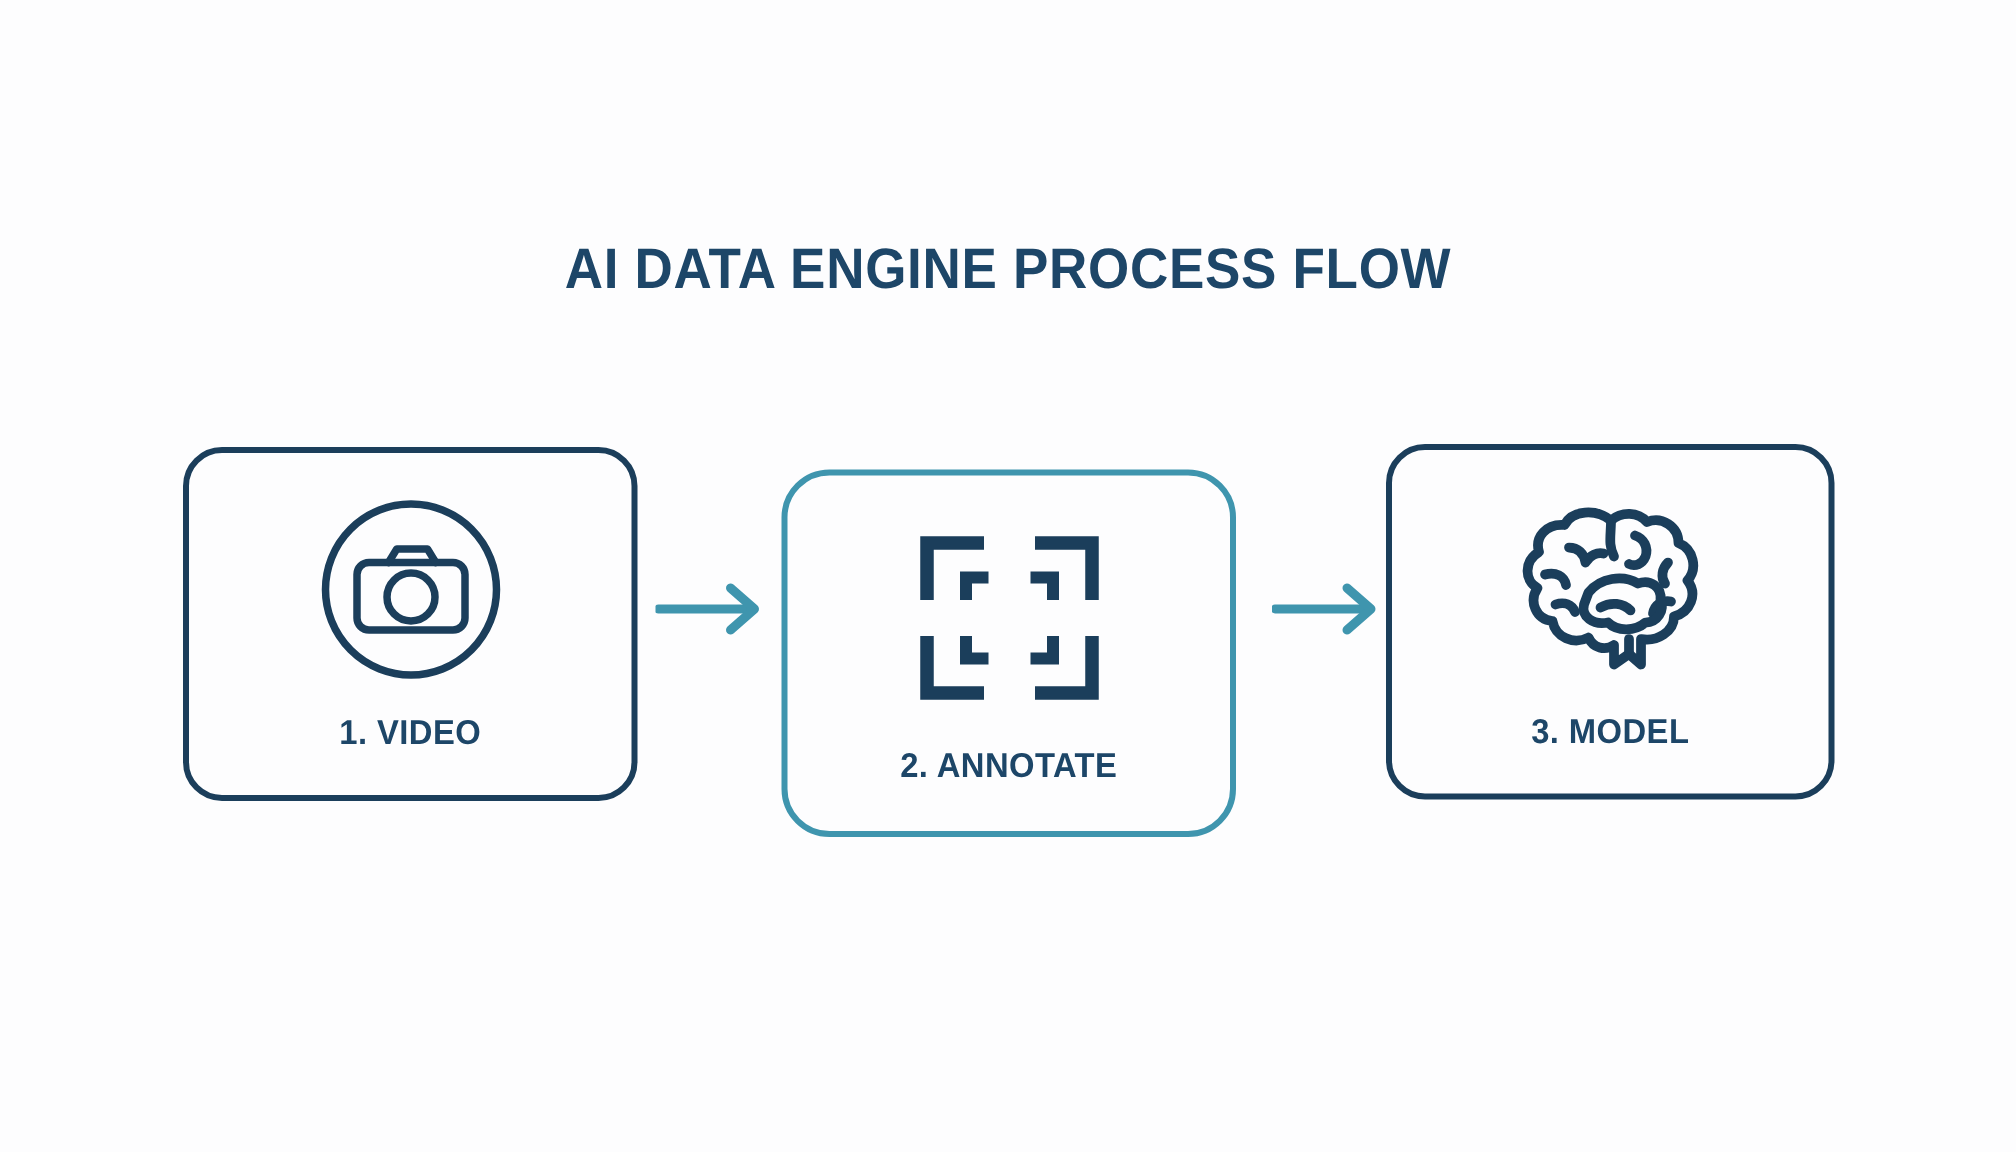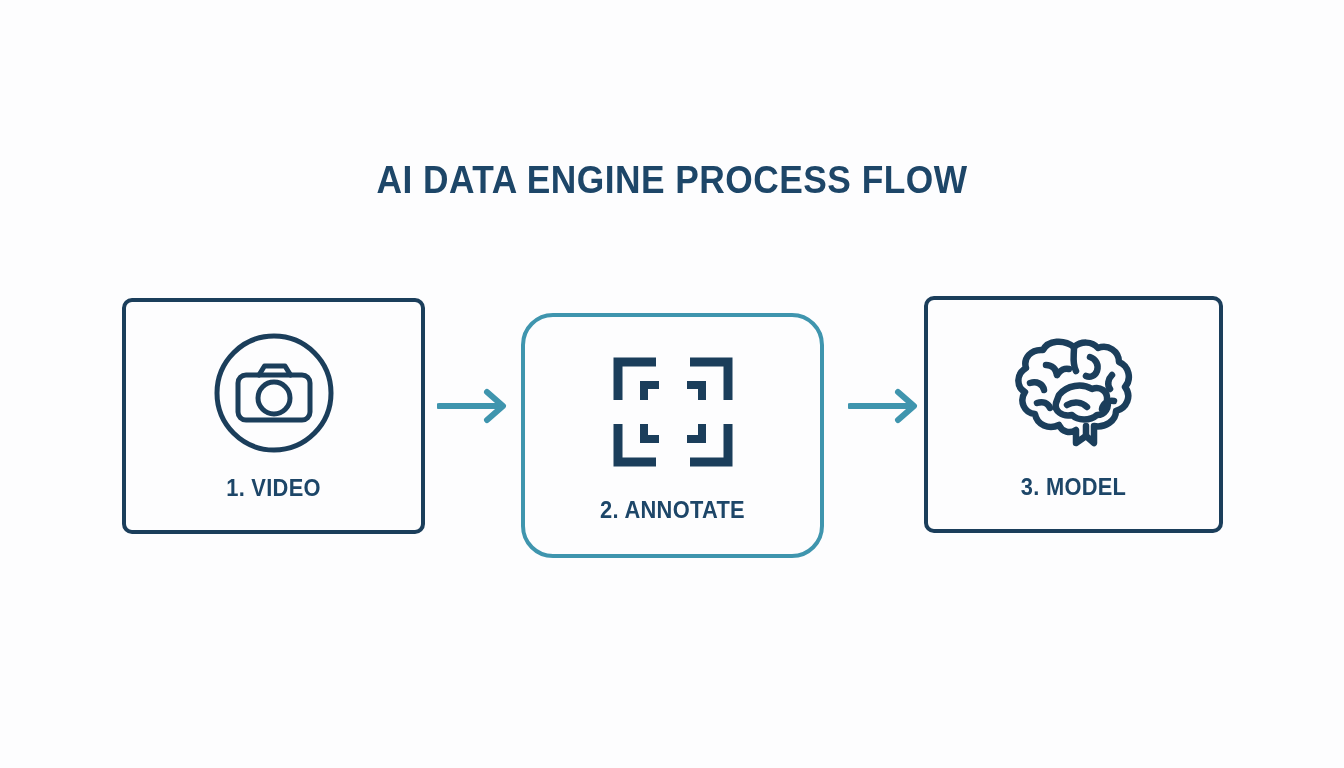--- a/index.html
+++ b/index.html
@@ -45,21 +45,21 @@
     top: 290px;
     left: 0;
     width: 1344px;
     height: 250px;
   }
 
   .card {
     position: absolute;
     box-sizing: border-box;
     background: #fdfdfe;
-    border-radius: 10px;
+    border-radius: 26px;
     border-style: solid;
   }
 
   .card-1 {
     left: 122px;
     top: 8px;
     width: 303px;
     height: 236px;
     border-width: 4px;
     border-color: #1b3e5b;

